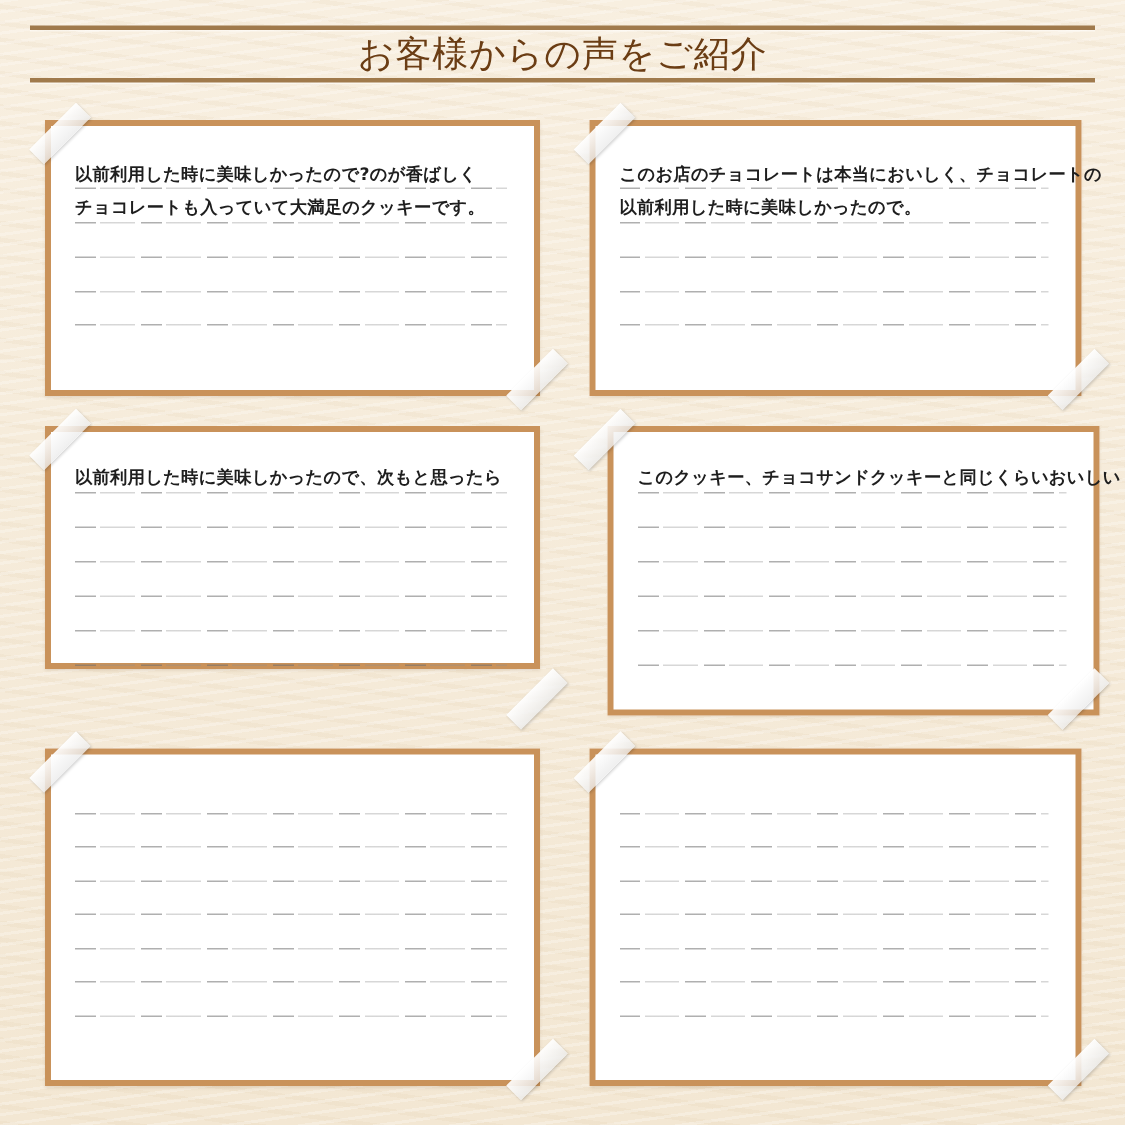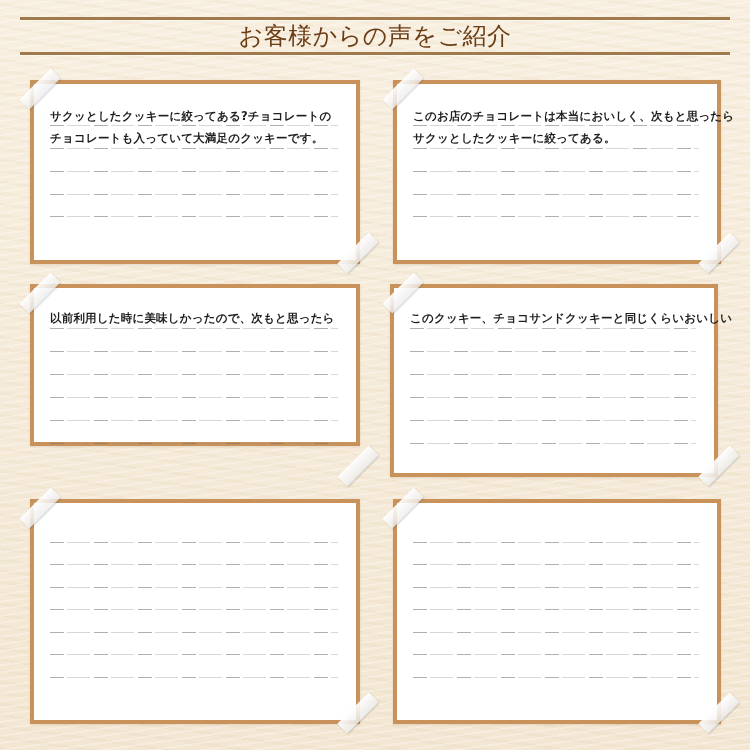--- a/index.html
+++ b/index.html
@@ -71,55 +71,55 @@
 <body>
 
 <div class="header">
   <div class="rule top"></div>
   <div class="title">お客様からの声をご紹介</div>
   <div class="rule bottom"></div>
 </div>
 
 <div class="card" style="left:30px; top:80px; width:330px; height:184px;">
   <div class="card-inner">
-    <div class="text-line" style="top:25px;">サクッとしたクッキーに絞ってある?チョコレートの</div>
+    <div class="text-line" style="top:25px;">以前利用した時に美味しかったので?のが香ばしく</div>
     <div class="line" style="top:41px;"></div>
     <div class="text-line" style="top:47px;">チョコレートも入っていて大満足のクッキーです。</div>
     <div class="line" style="top:64px;"></div>
     <div class="line" style="top:87px;"></div>
     <div class="line" style="top:110px;"></div>
     <div class="line" style="top:132px;"></div>
   </div>
 </div>
 
 <div class="card" style="left:393px; top:80px; width:328px; height:184px;">
   <div class="card-inner">
-    <div class="text-line" style="top:25px;">このお店のチョコレートは本当においしく、次もと思ったら</div>
+    <div class="text-line" style="top:25px;">このお店のチョコレートは本当においしく、チョコレートの</div>
     <div class="line" style="top:41px;"></div>
-    <div class="text-line" style="top:47px;">サクッとしたクッキーに絞ってある。</div>
+    <div class="text-line" style="top:47px;">以前利用した時に美味しかったので。</div>
     <div class="line" style="top:64px;"></div>
     <div class="line" style="top:87px;"></div>
     <div class="line" style="top:110px;"></div>
     <div class="line" style="top:132px;"></div>
   </div>
 </div>
 
 <div class="card" style="left:30px; top:284px; width:330px; height:162px;">
   <div class="card-inner">
     <div class="text-line" style="top:23px;">以前利用した時に美味しかったので、次もと思ったら</div>
     <div class="line" style="top:40px;"></div>
     <div class="line" style="top:63px;"></div>
     <div class="line" style="top:86px;"></div>
     <div class="line" style="top:109px;"></div>
     <div class="line" style="top:132px;"></div>
     <div class="line" style="top:155px;"></div>
   </div>
 </div>
 
-<div class="card" style="left:390px; top:284px; width:328px; height:193px;">
+<div class="card" style="left:405px; top:284px; width:328px; height:193px;">
   <div class="card-inner">
     <div class="text-line" style="top:23px;">このクッキー、チョコサンドクッキーと同じくらいおいしい</div>
     <div class="line" style="top:40px;"></div>
     <div class="line" style="top:63px;"></div>
     <div class="line" style="top:86px;"></div>
     <div class="line" style="top:109px;"></div>
     <div class="line" style="top:132px;"></div>
     <div class="line" style="top:155px;"></div>
   </div>
 </div>

